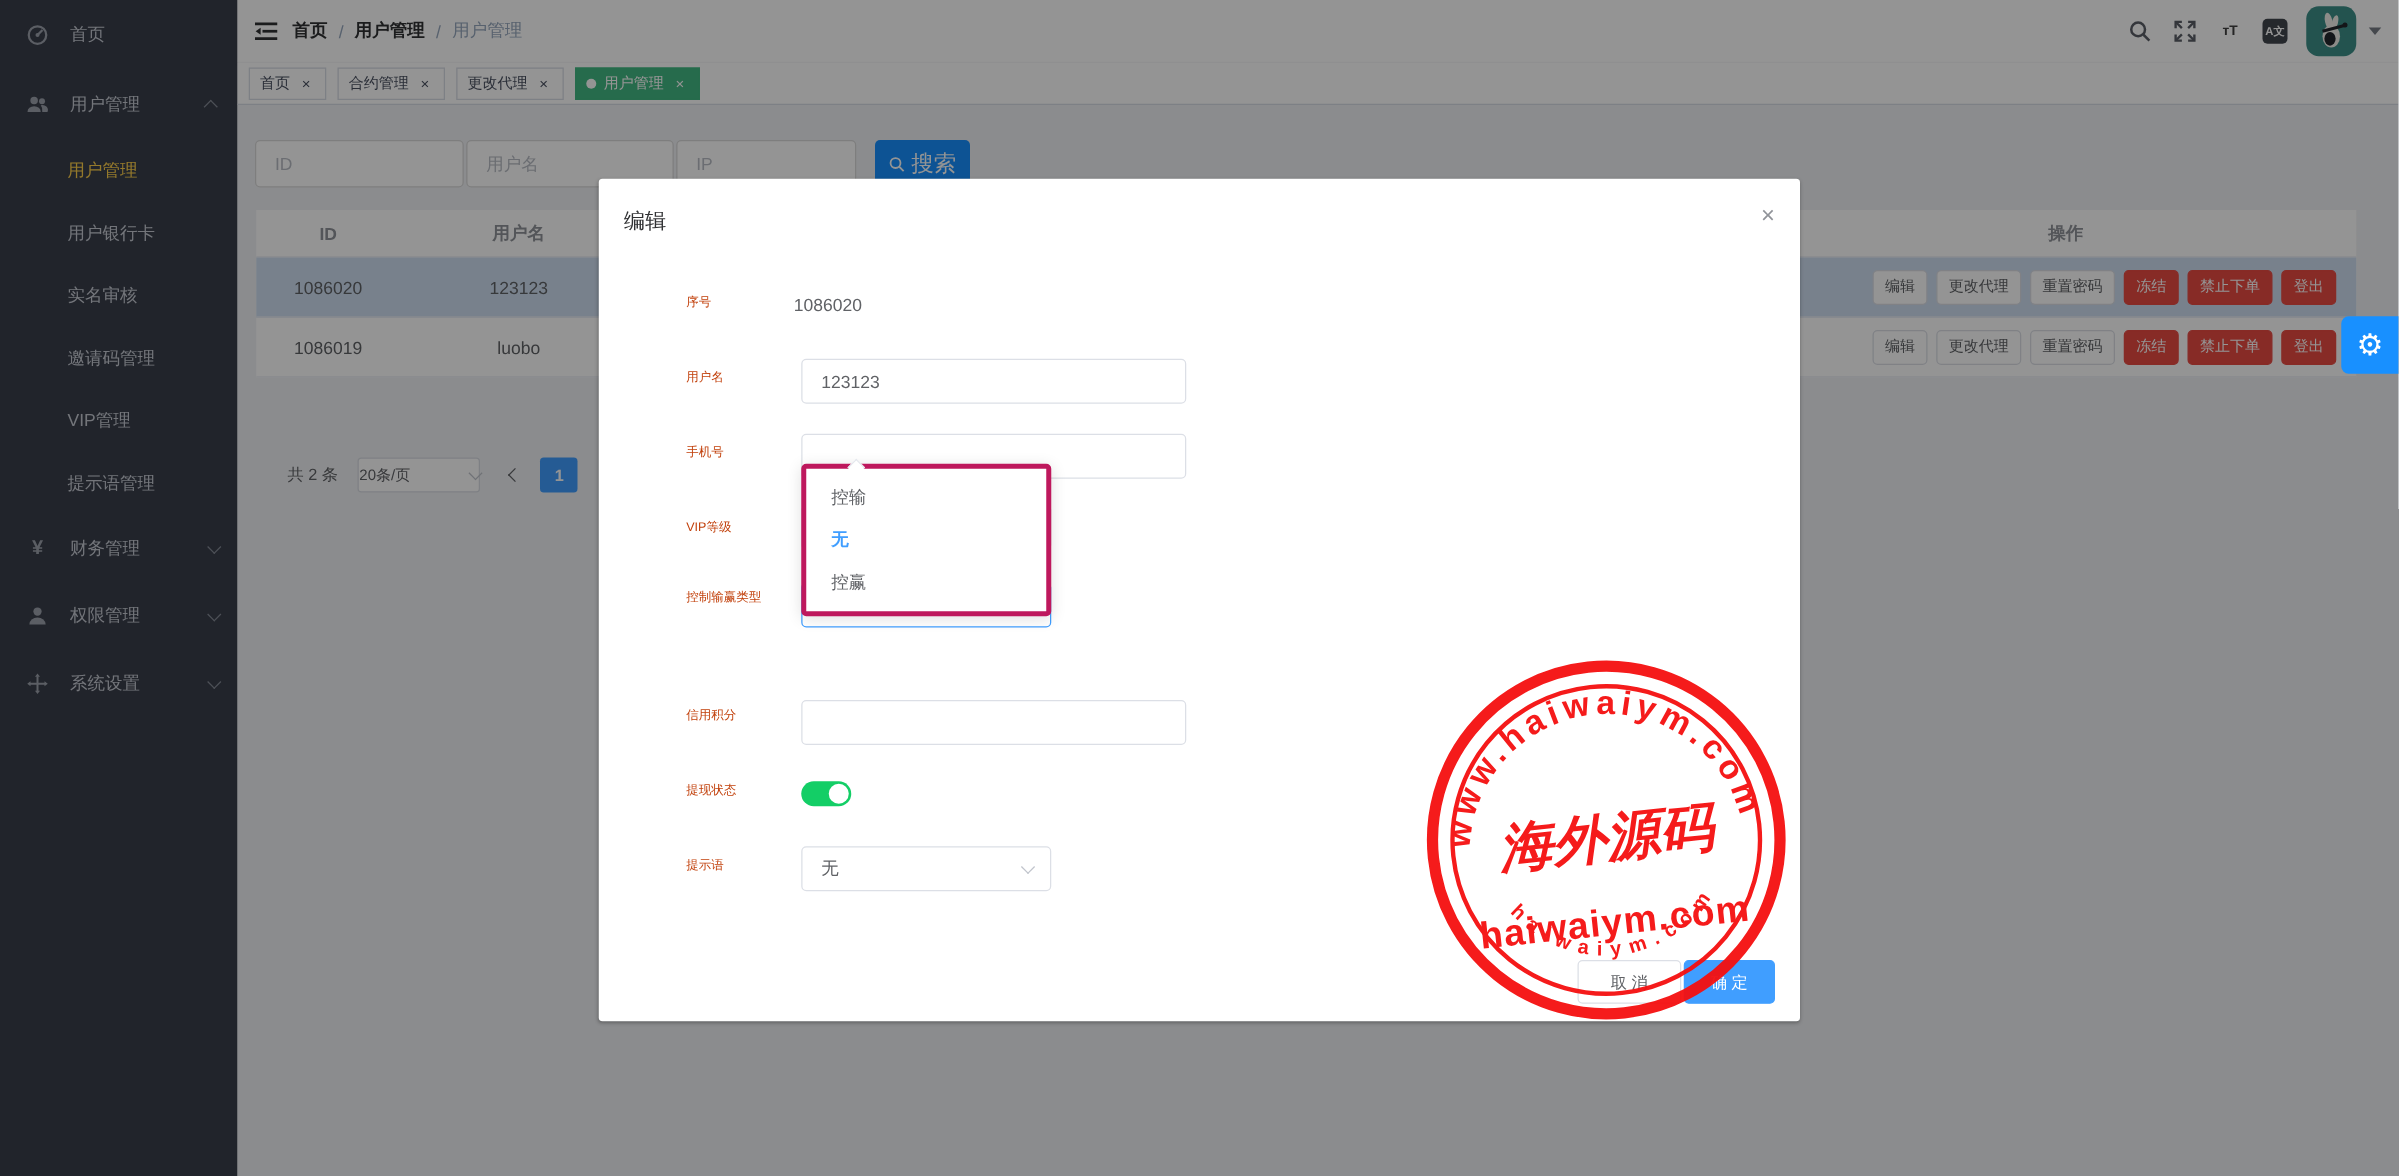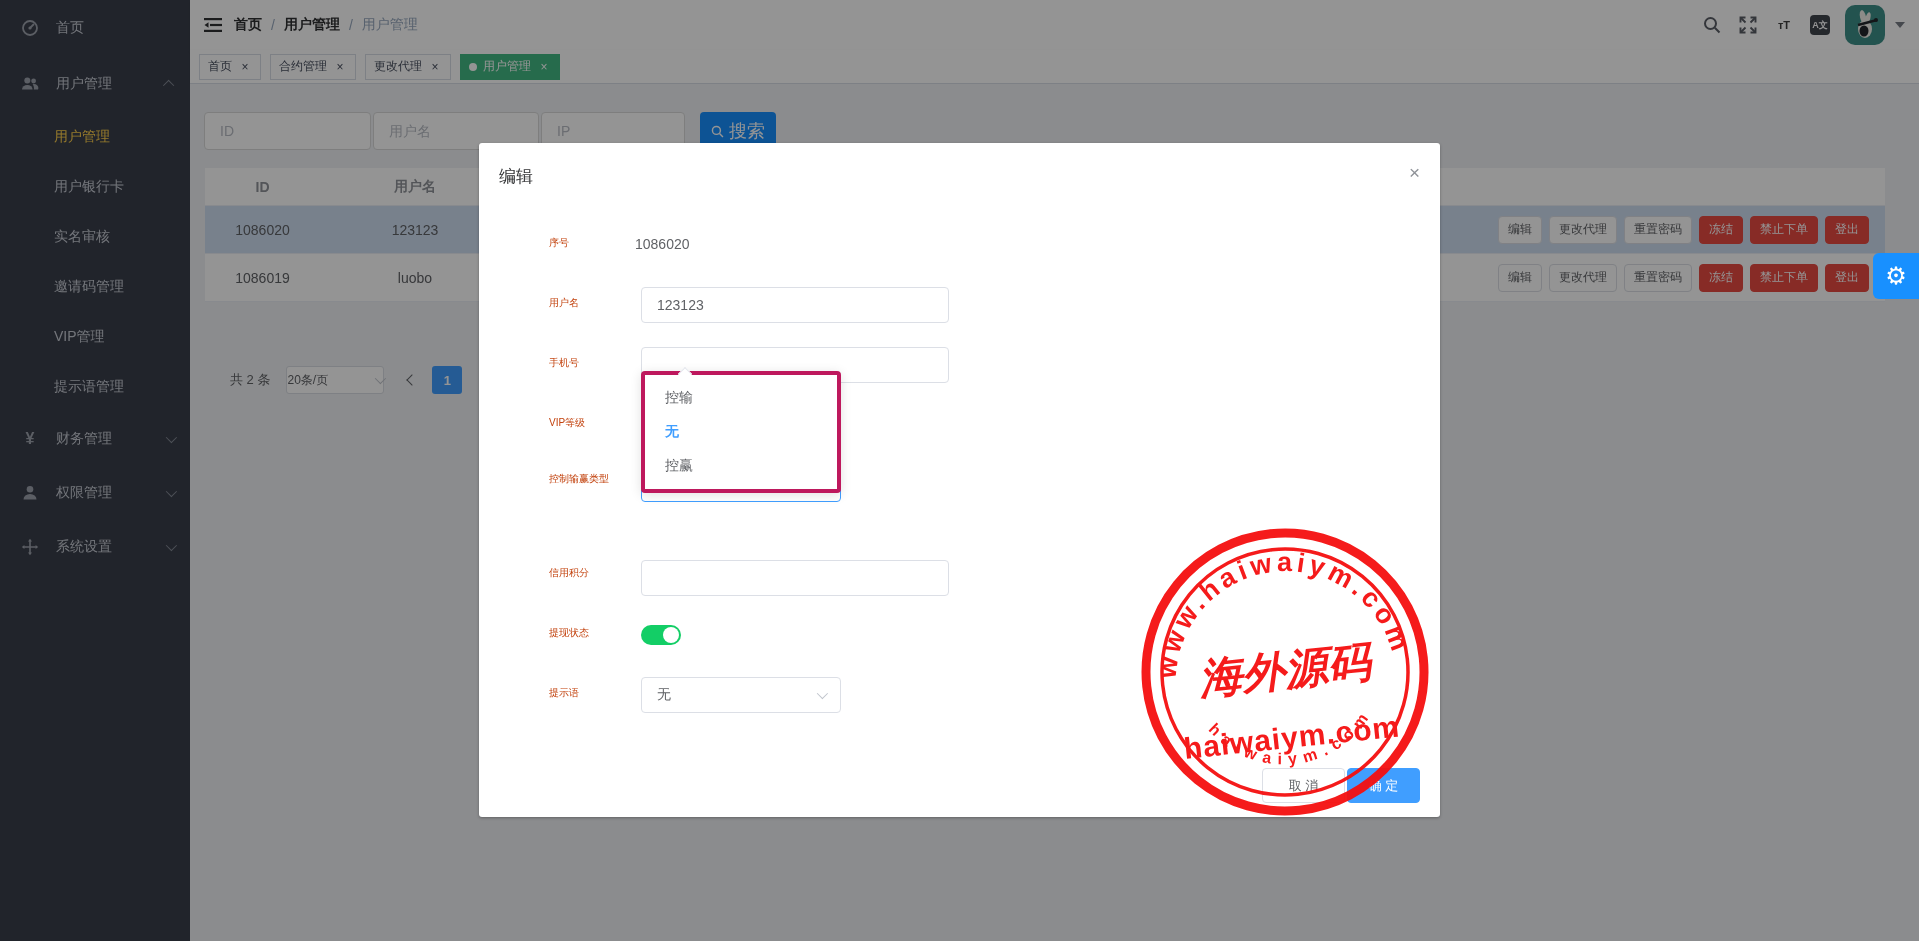--- a/index.html
+++ b/index.html
@@ -266,20 +266,21 @@
           </svg>
         <span>搜索</span>
       </button>
     </div>
 
     <div class="tablebox">
       <div class="t-head">
         <span class="c-id">ID</span>
         <span class="c-user">用户名</span>
         <span class="c-fill"></span>
+        <span class="c-ops hd">操作</span>
       </div>
 
       <div class="t-row row-selected">
         <span class="c-id">1086020</span>
         <span class="c-user">123123</span>
         <span class="c-fill"></span>
         <span class="c-ops">
           <button class="mini-btn">编辑</button>
           <button class="mini-btn">更改代理</button>
           <button class="mini-btn">重置密码</button>

